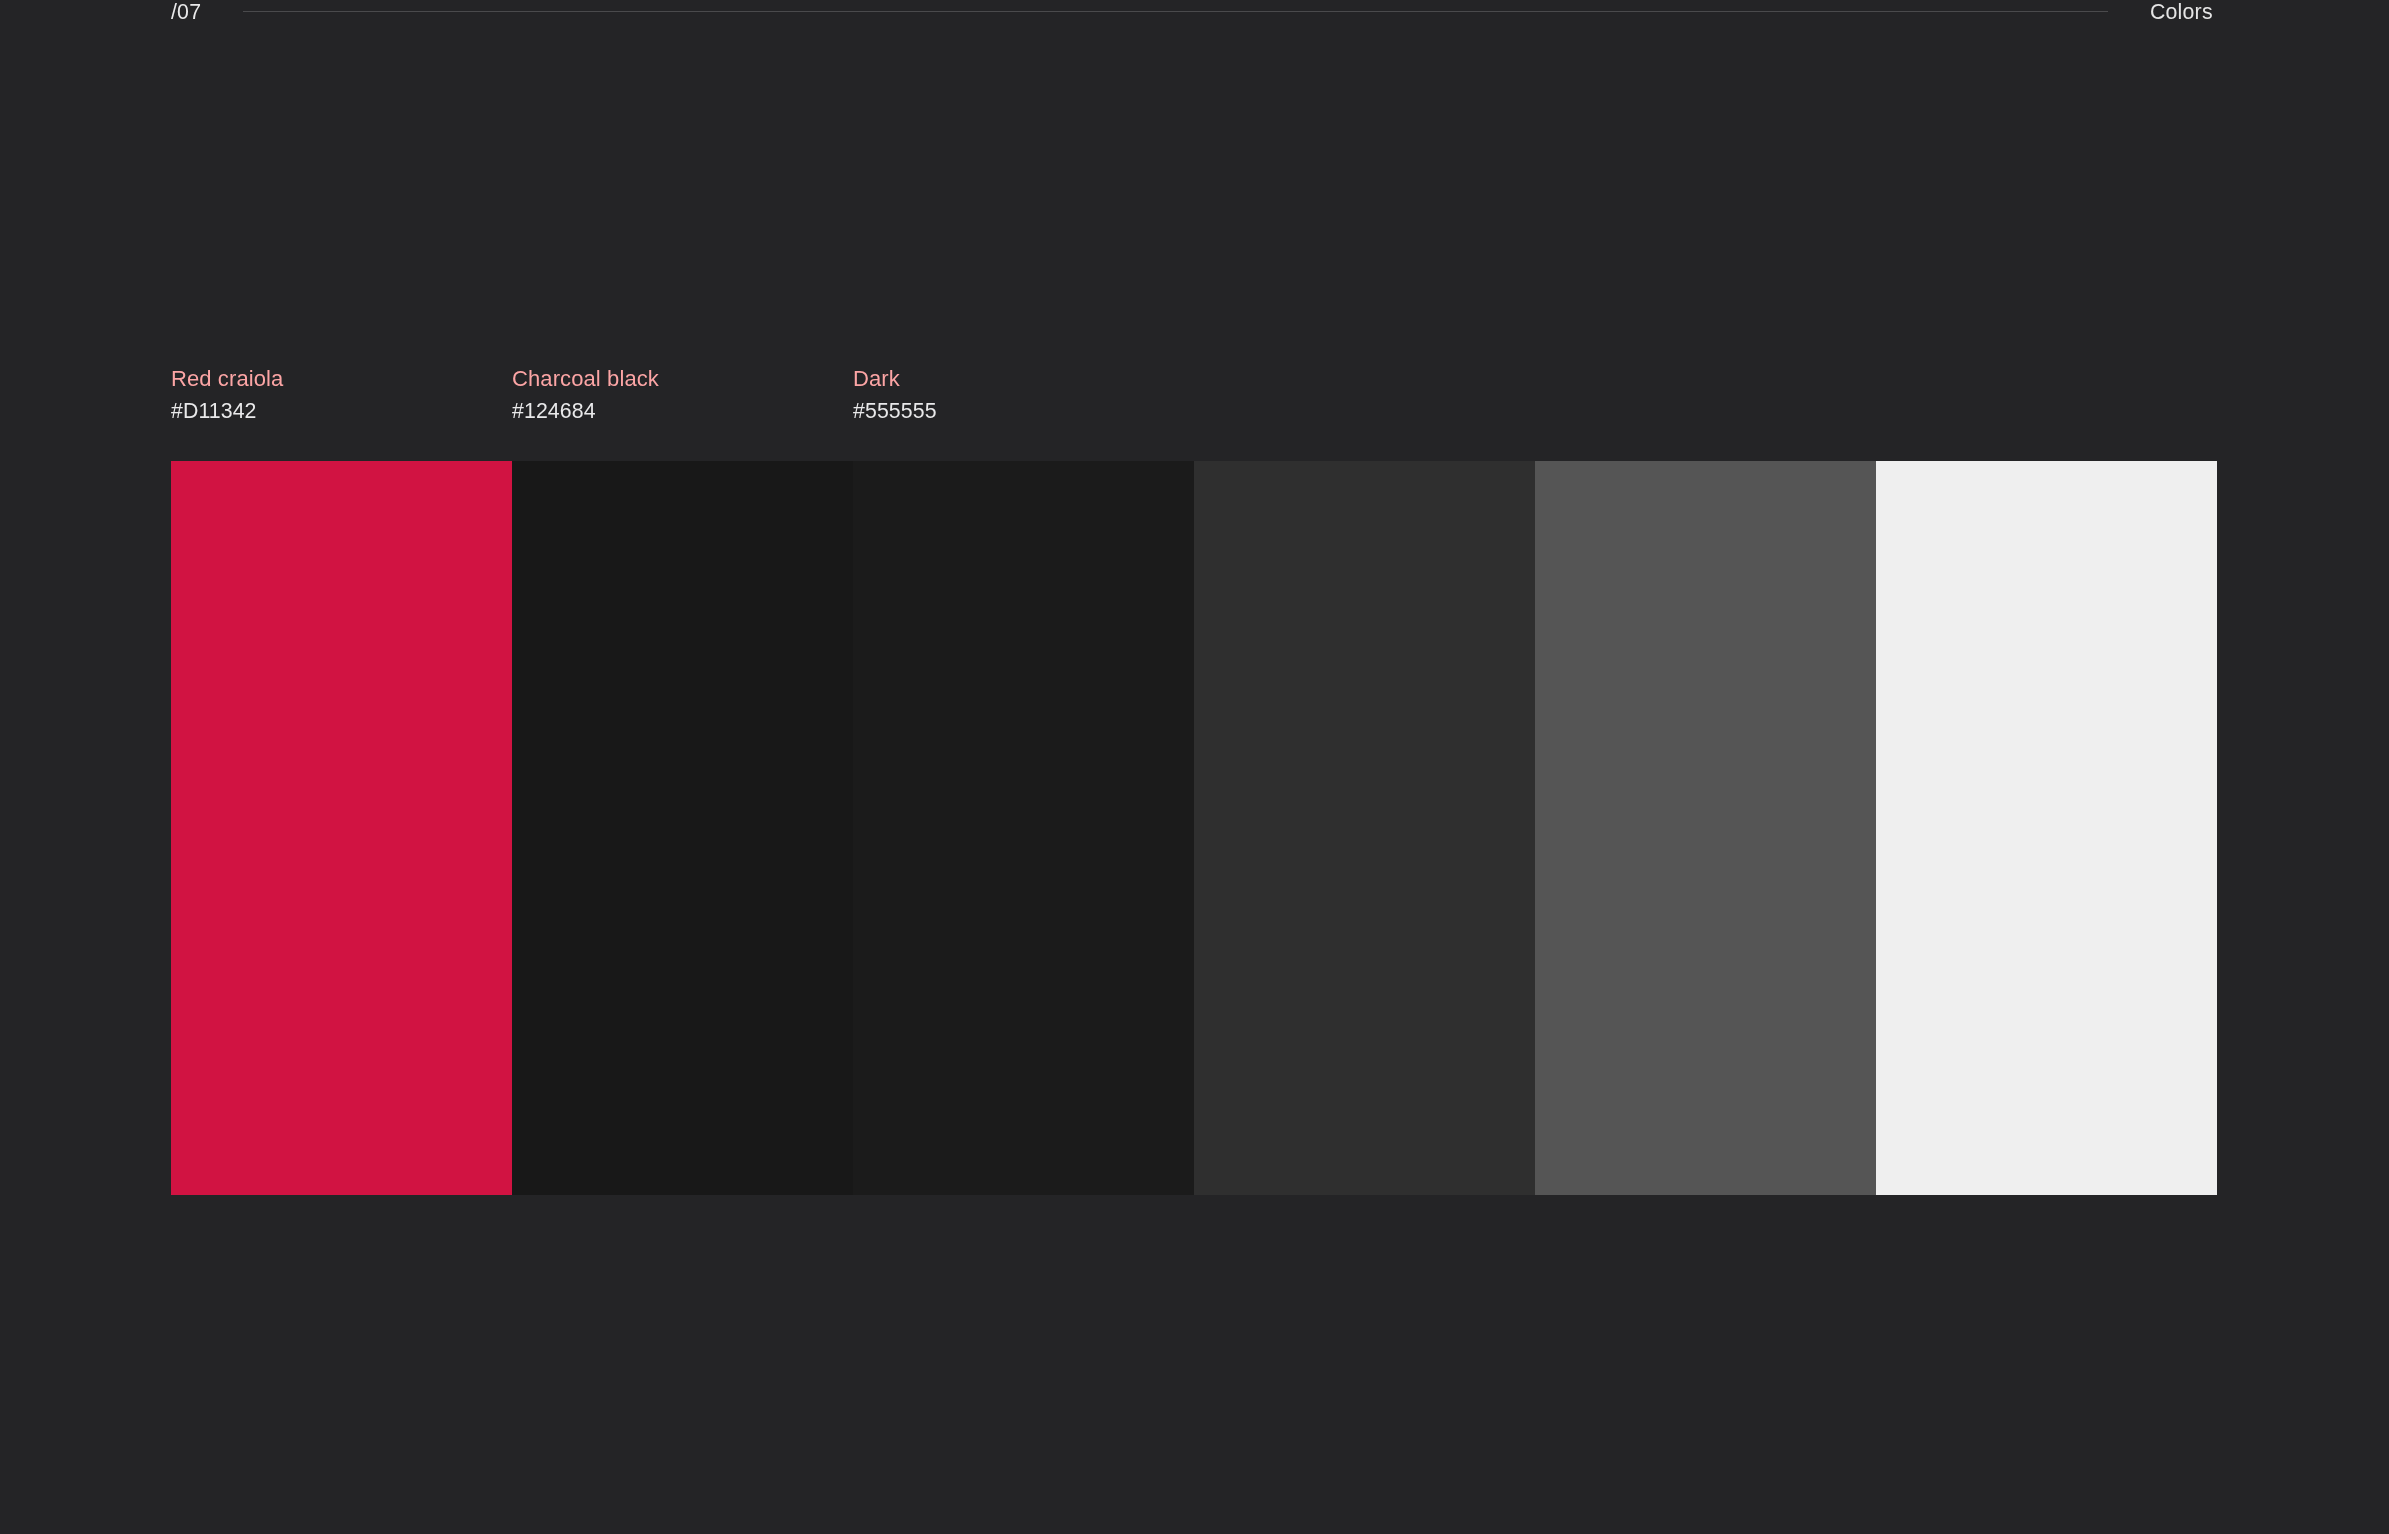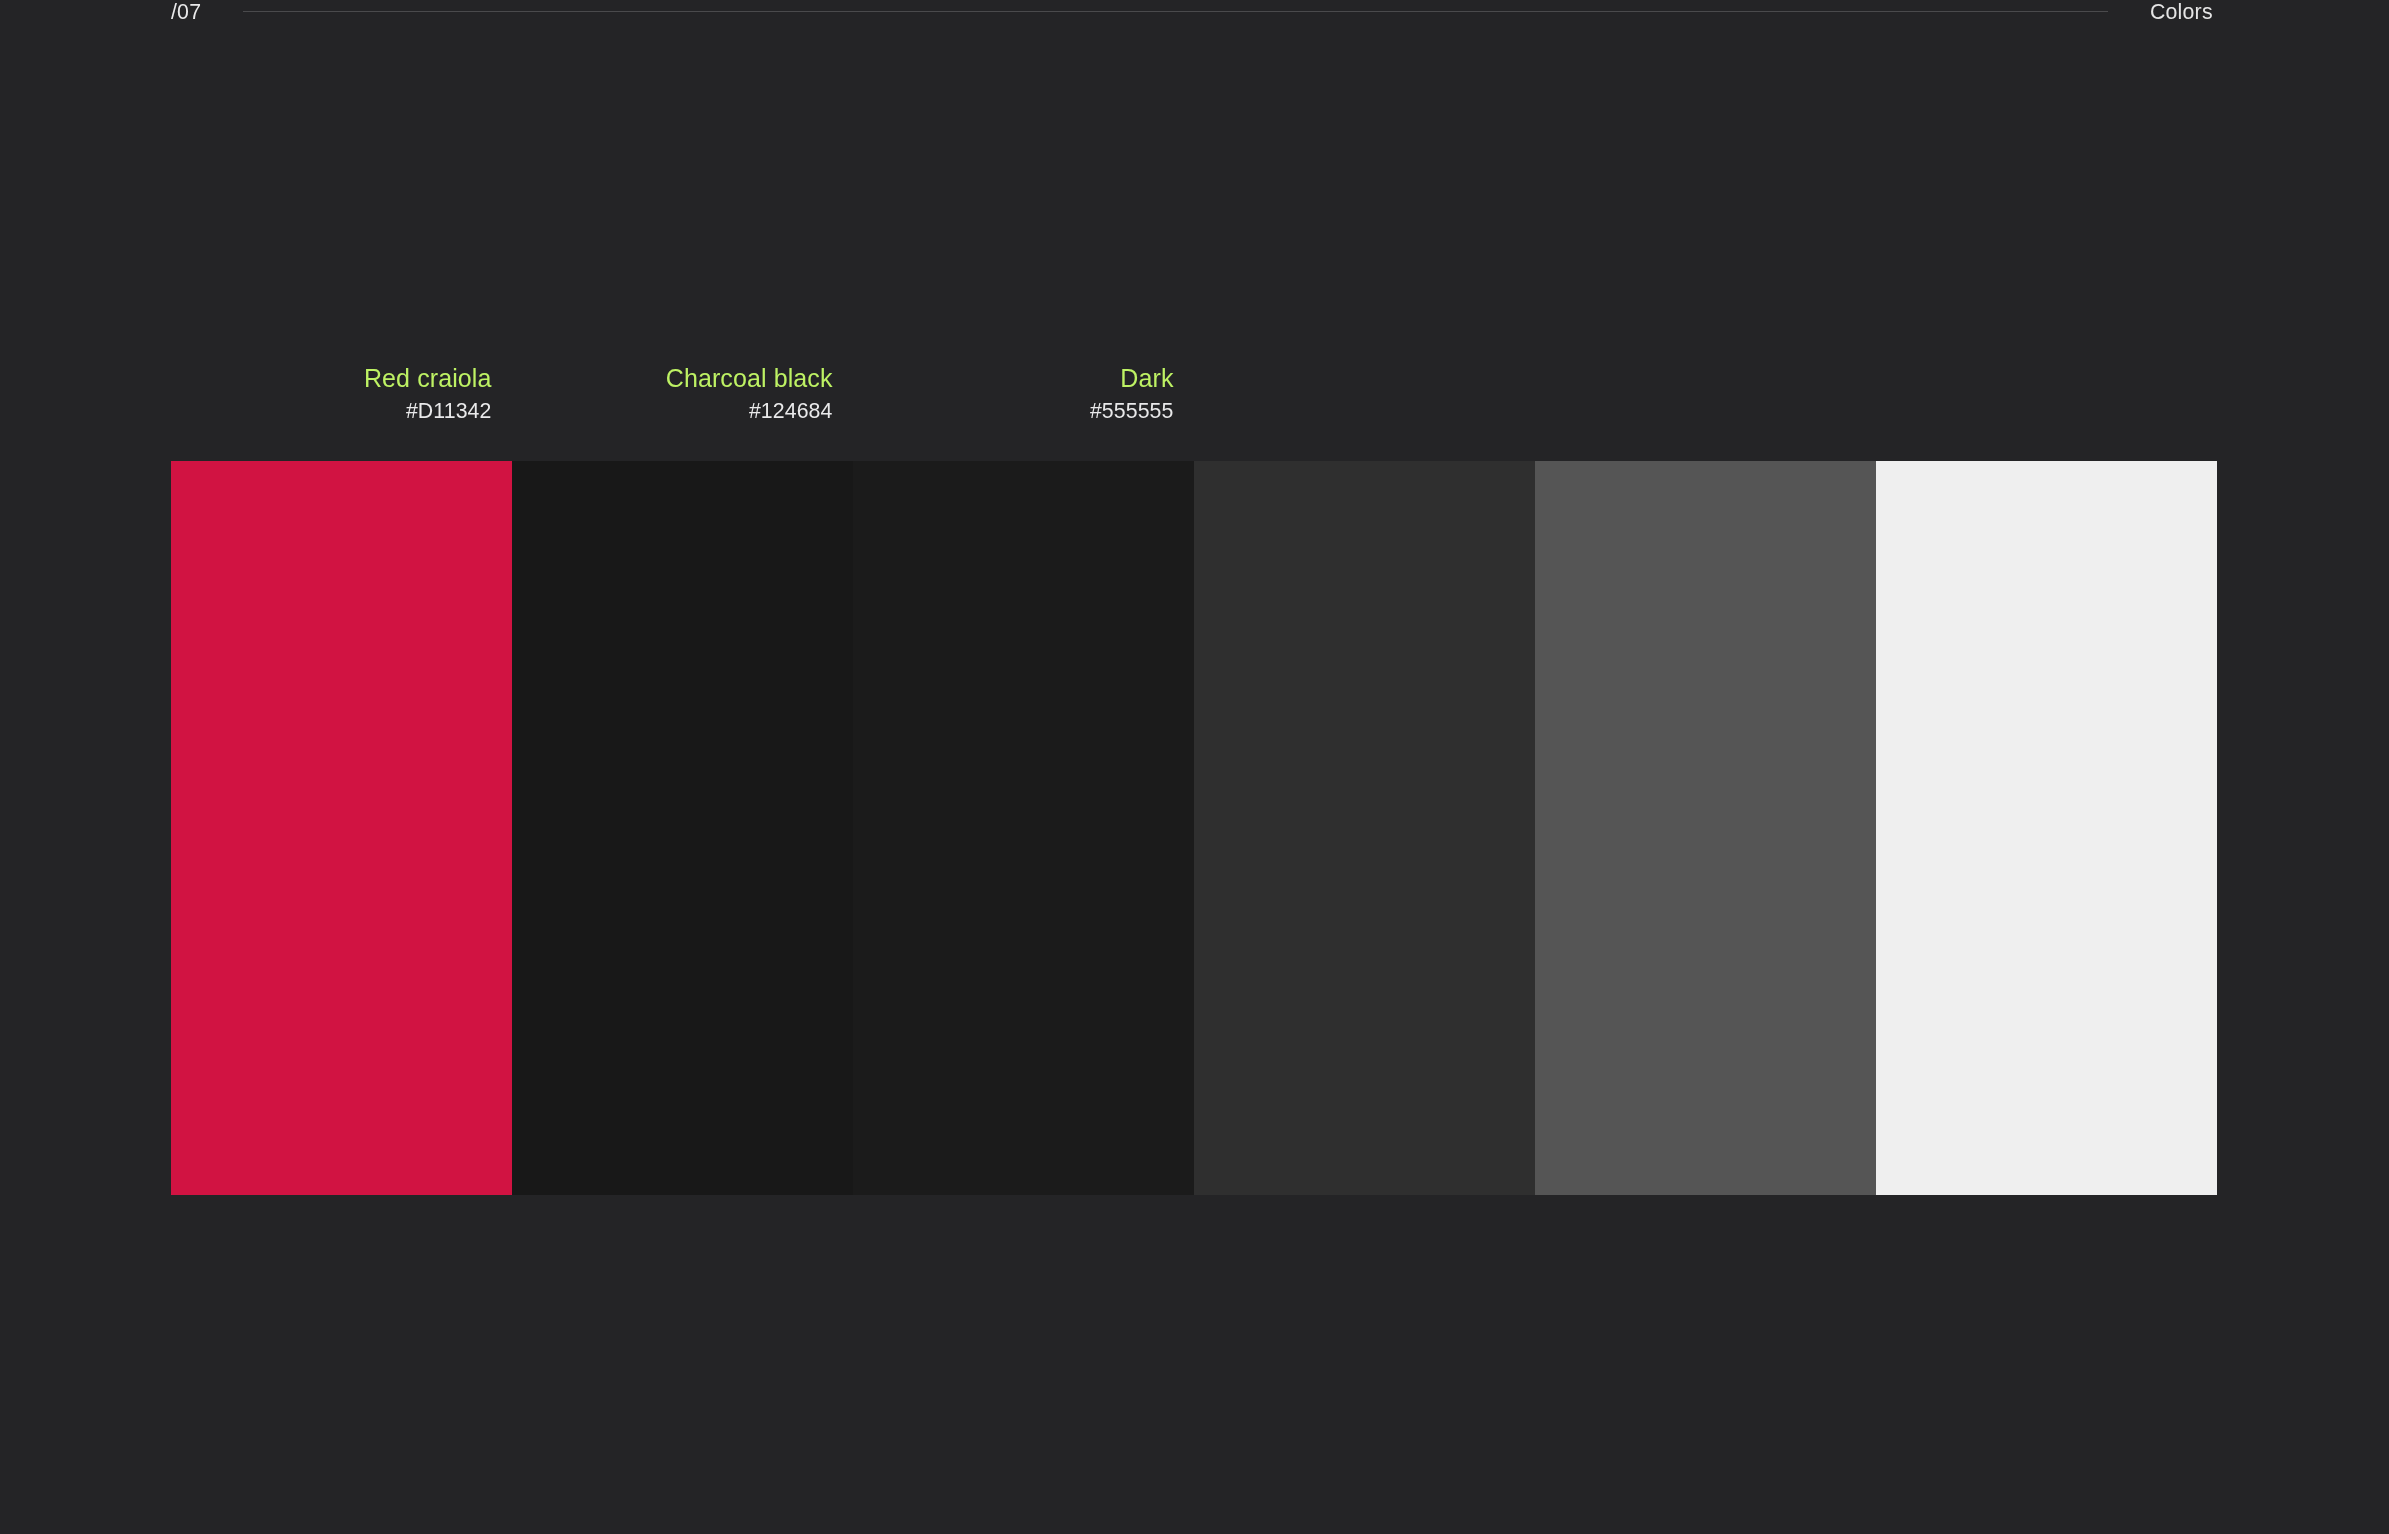--- a/index.html
+++ b/index.html
@@ -12,21 +12,20 @@
     background: #242426;
     font-family: "Liberation Sans", sans-serif;
     -webkit-font-smoothing: antialiased;
     overflow: hidden;
   }
 
   .page {
     position: relative;
     width: 2389px;
     height: 1140px;
-    text-align: right;
   }
 
   
   .page-header {
     position: absolute;
     left: 0;
     top: 0;
     width: 2389px;
     height: 24px;
     display: flex;
@@ -80,23 +79,23 @@
     height: 95px;
     display: flex;
   }
   .swatch-label {
     width: 341px;
     flex: 0 0 341px;
     box-sizing: border-box;
     padding-right: 20.5px;
   }
   .swatch-name {
-    font-size: 25px;
+    font-size: 22px;
     line-height: 25.6px;
-    color: #bef264;
+    color: #fca5a5;
     letter-spacing: 0.1px;
     white-space: nowrap;
   }
   .swatch-hex {
     margin-top: 7px;
     font-size: 21.3px;
     line-height: 25.6px;
     color: #e9e9ea;
     letter-spacing: 0.1px;
     white-space: nowrap;

